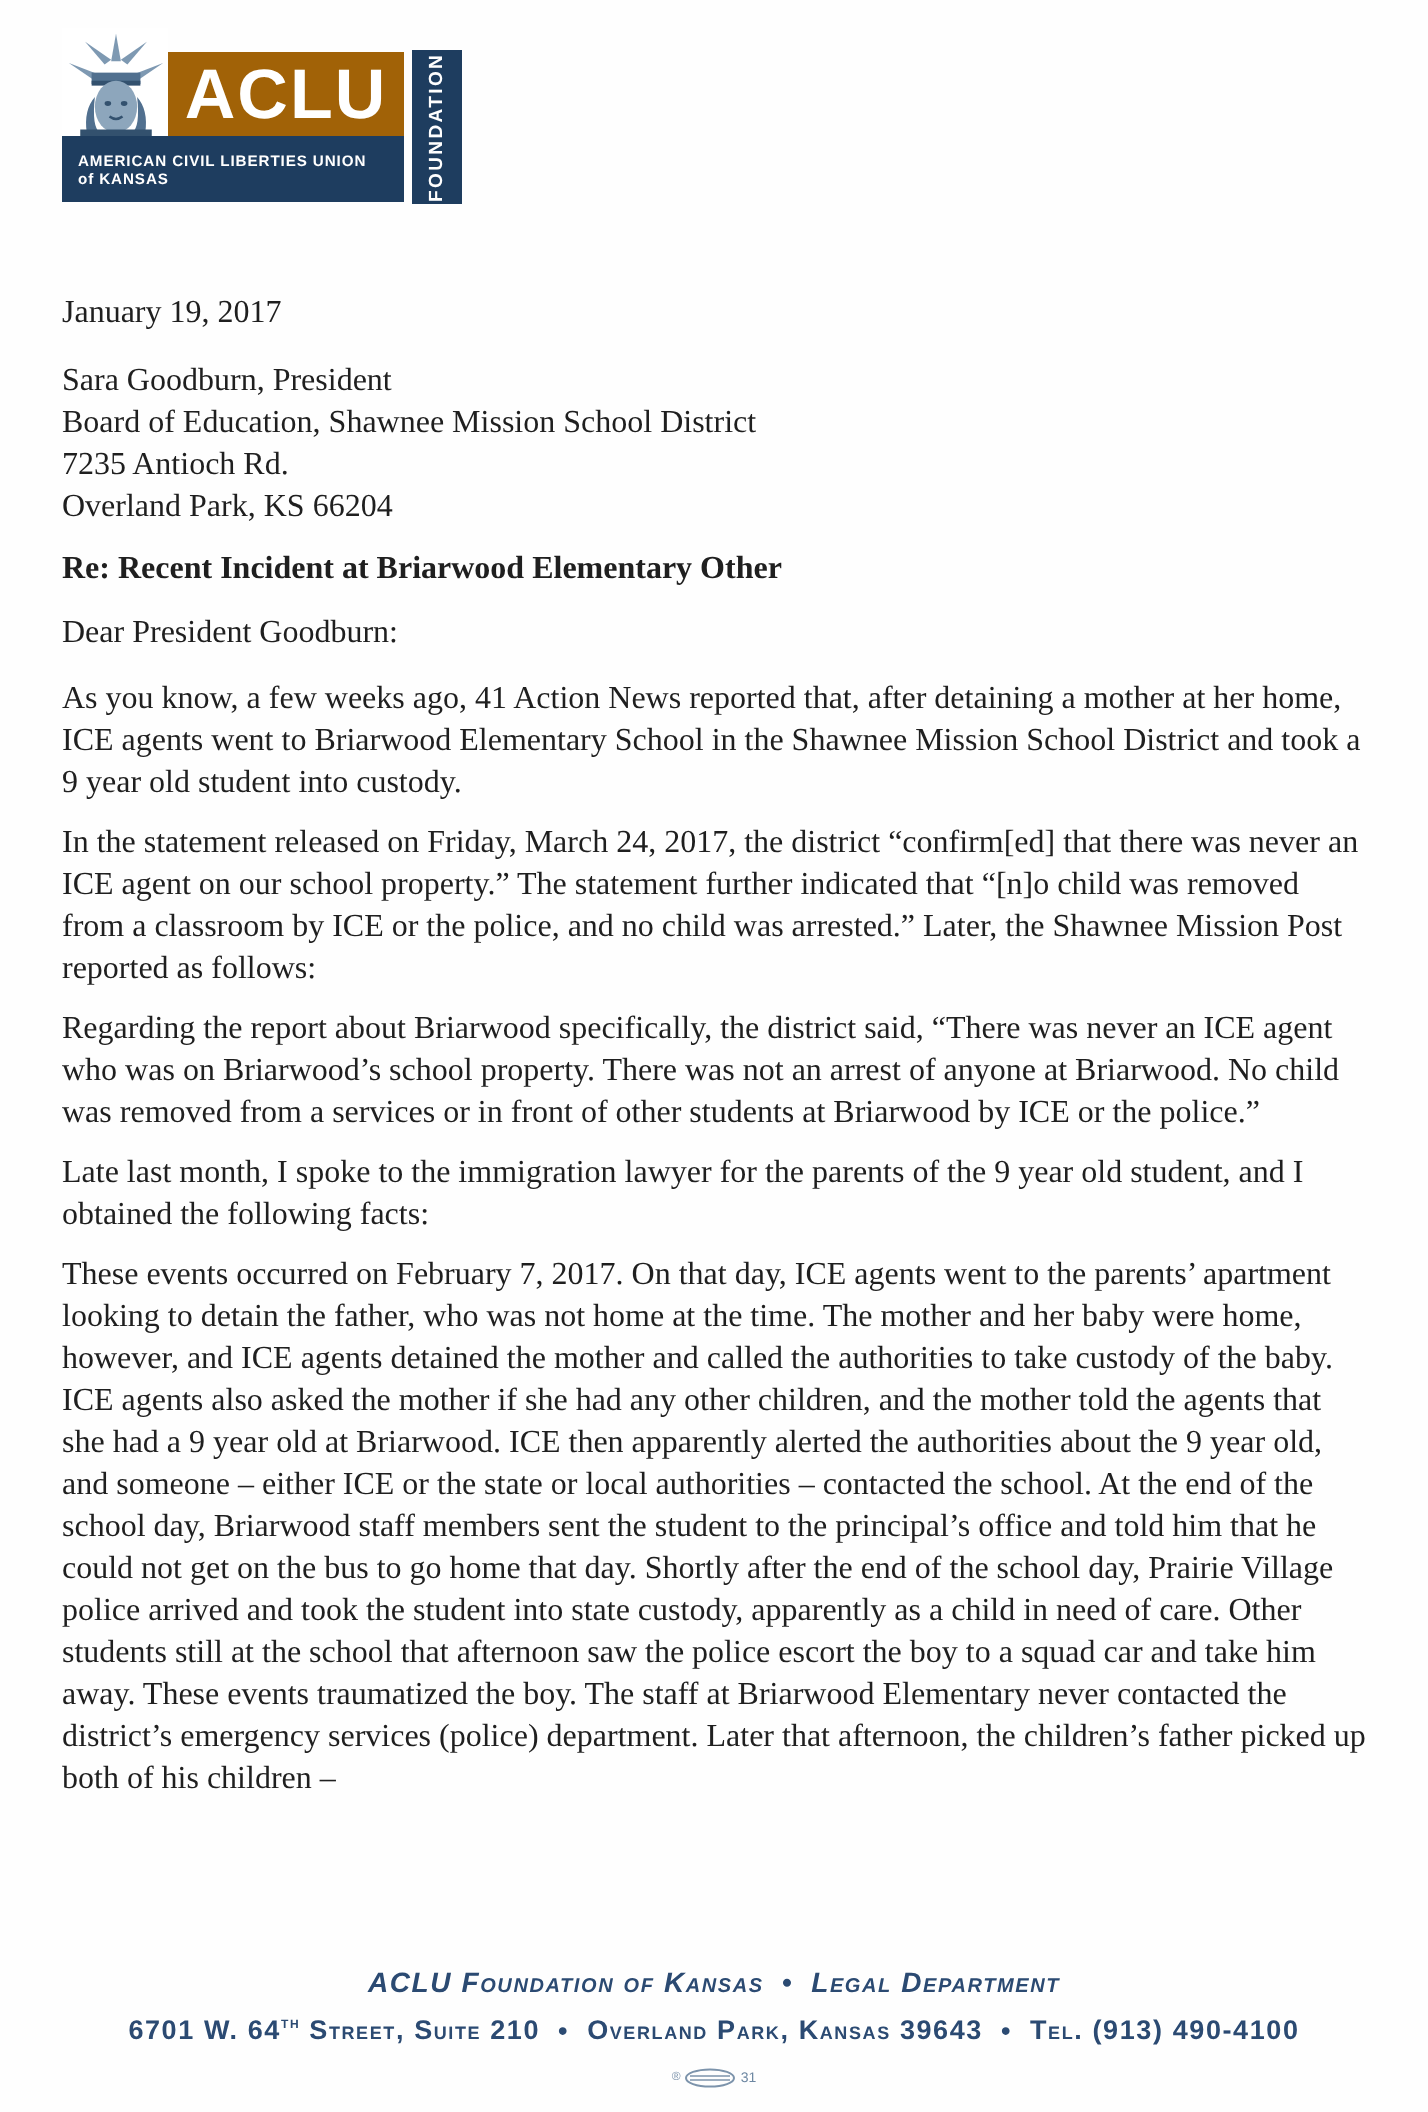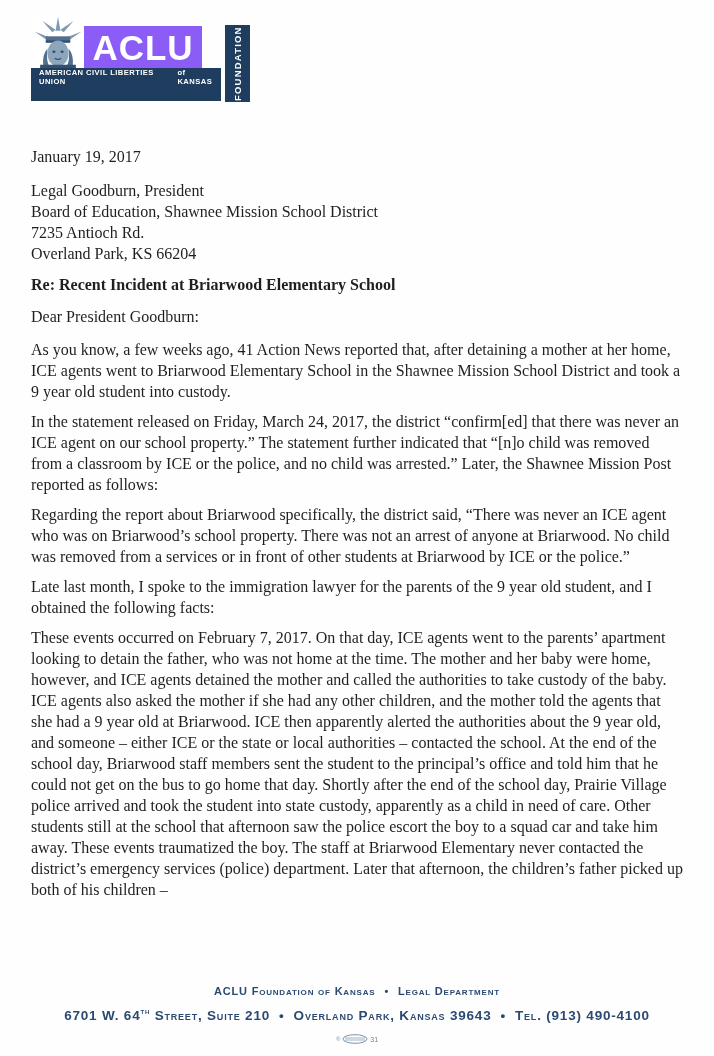--- a/index.html
+++ b/index.html
@@ -11,30 +11,30 @@
     font-size:16px;line-height:21px;color:#1f1f1f;
   }
   .content{padding:14px 30px 0 31px;}
 
   
   .logo{display:flex;align-items:flex-start;margin-bottom:44px;}
   .logo-main{display:flex;flex-direction:column;}
   .logo-top{display:flex;align-items:flex-end;height:54px;}
   .statue-box{width:53px;height:54px;background:#ffffff;display:flex;align-items:flex-end;justify-content:center;}
   .acronym-box{
-    width:118px;height:42px;background:#8b5cf6;color:#ffffff;
+    width:118px;height:42px;background:#a16207;color:#ffffff;
     display:flex;align-items:center;justify-content:center;
     font-family:"Liberation Sans","DejaVu Sans",sans-serif;
     font-weight:bold;font-size:35px;letter-spacing:1px;line-height:1;
   }
   .org-bar{
-    width:190px;height:33px;background:#1e3d5f;color:#ffffff;
+    width:171px;height:33px;background:#1e3d5f;color:#ffffff;
     font-family:"Liberation Sans","DejaVu Sans",sans-serif;
     font-weight:bold;font-size:7.6px;line-height:9px;letter-spacing:.45px;
-    display:flex;justify-content:center;
+    display:flex;flex-direction:column;justify-content:center;
     padding-left:8px;box-sizing:border-box;
   }
   .foundation-bar{
     width:25px;height:77px;background:#1e3d5f;color:#ffffff;margin-left:4px;margin-top:11px;
     display:flex;align-items:center;justify-content:center;
     font-family:"Liberation Sans","DejaVu Sans",sans-serif;
     font-weight:bold;font-size:9.5px;letter-spacing:1.2px;
     writing-mode:vertical-rl;transform:rotate(180deg);
   }
 
@@ -47,21 +47,21 @@
   .salutation{margin:0 0 12px 0;}
   p.body-par{margin:0 0 9px 0;font-family:Liberation Serif, serif;}
   .blockquote{margin:0 75px 8px 41px;}
 
   
   .footer{
     position:absolute;left:0;right:0;top:981px;text-align:center;
     font-family:"Liberation Sans","DejaVu Sans",sans-serif;
     font-weight:bold;color:#2b4a72;font-variant:small-caps;
   }
-  .footer-line1{font-size:11px;letter-spacing:.8px;line-height:20px;}
+  .footer-line1{font-size:14px;letter-spacing:.8px;line-height:20px;font-style:italic;}
   .footer-line2{font-size:13.5px;letter-spacing:.8px;line-height:21px;}
   .footer .bullet{margin:0 9px;font-variant:normal;}
   .footer sup{font-size:8px;vertical-align:super;}
   .union-bug{
     margin-top:3px;display:flex;align-items:center;justify-content:center;gap:2px;
     color:#7c93ab;font-variant:normal;font-weight:normal;
     font-family:"Liberation Sans","DejaVu Sans",sans-serif;
   }
   .union-bug .r-mark{font-size:6px;}
   .union-bug .bug-num{font-size:7px;color:#6d87a2;}
@@ -101,28 +101,28 @@
           <div>AMERICAN CIVIL LIBERTIES UNION</div>
           <div>of KANSAS</div>
         </div>
       </div>
       <div class="foundation-bar">FOUNDATION</div>
     </div>
 
     <div class="date">January 19, 2017</div>
 
     <div class="addr">
-      <div>Legal Goodburn, President</div>
+      <div>Sara Goodburn, President</div>
       <div>Board of Education, Shawnee Mission School District</div>
       <div>7235 Antioch Rd.</div>
       <div>Overland Park, KS 66204</div>
     </div>
 
     <div class="re">
-      <div>Re: Recent Incident at Briarwood Elementary School</div>
+      <div>Re: Recent Incident at Briarwood Elementary Other</div>
     </div>
 
     <div class="salutation">Dear President Goodburn:</div>
 
     <p class="body-par">As you know, a few weeks ago, 41 Action News reported that, after detaining a mother at her home, ICE agents went to Briarwood Elementary School in the Shawnee Mission School District and took a 9 year old student into custody.</p>
     <p class="body-par">In the statement released on Friday, March 24, 2017, the district “confirm[ed] that there was never an ICE agent on our school property.”  The statement further indicated that “[n]o child was removed from a classroom by ICE or the police, and no child was arrested.”  Later, the Shawnee Mission Post reported as follows:</p>
     <p class="body-par blockquote">Regarding the report about Briarwood specifically, the district said, “There was never an ICE agent who was on Briarwood’s school property. There was not an arrest of anyone at Briarwood. No child was removed from a services or in front of other students at Briarwood by ICE or the police.”</p>
     <p class="body-par">Late last month, I spoke to the immigration lawyer for the parents of the 9 year old student, and I obtained the following facts:</p>
     <p class="body-par">These events occurred on February 7, 2017.  On that day, ICE agents went to the parents’ apartment looking to detain the father, who was not home at the time.  The mother and her baby were home, however, and ICE agents detained the mother and called the authorities to take custody of the baby.  ICE agents also asked the mother if she had any other children, and the mother told the agents that she had a 9 year old at Briarwood.  ICE then apparently alerted the authorities about the 9 year old, and someone – either ICE or the state or local authorities – contacted the school.  At the end of the school day, Briarwood staff members sent the student to the principal’s office and told him that he could not get on the bus to go home that day.  Shortly after the end of the school day, Prairie Village police arrived and took the student into state custody, apparently as a child in need of care.  Other students still at the school that afternoon saw the police escort the boy to a squad car and take him away.  These events traumatized the boy.  The staff at Briarwood Elementary never contacted the district’s emergency services (police) department.  Later that afternoon, the children’s father picked up both of his children –</p>
   </div>

